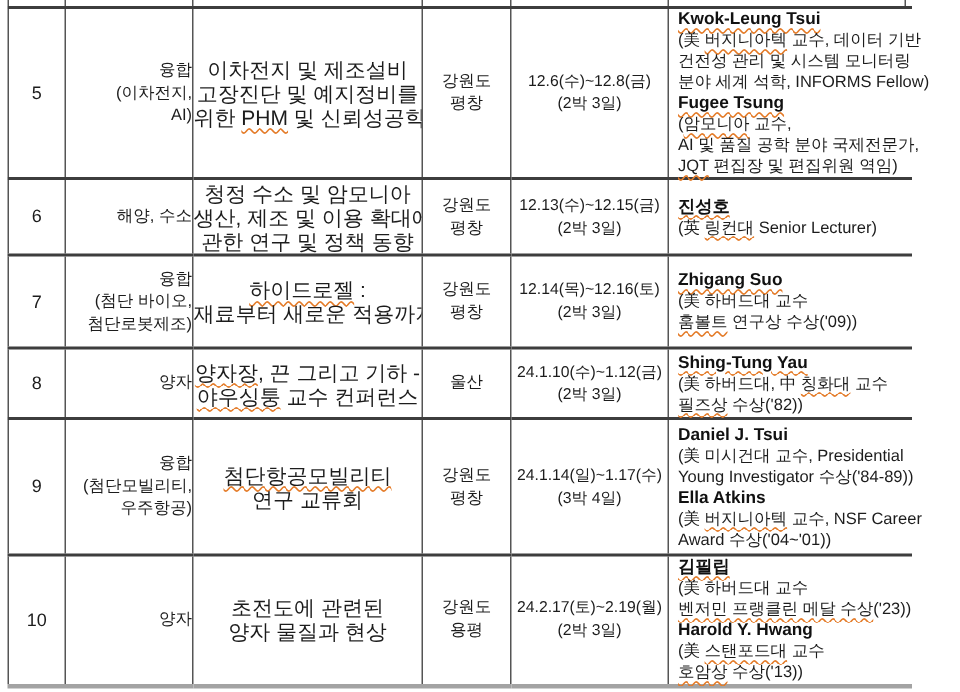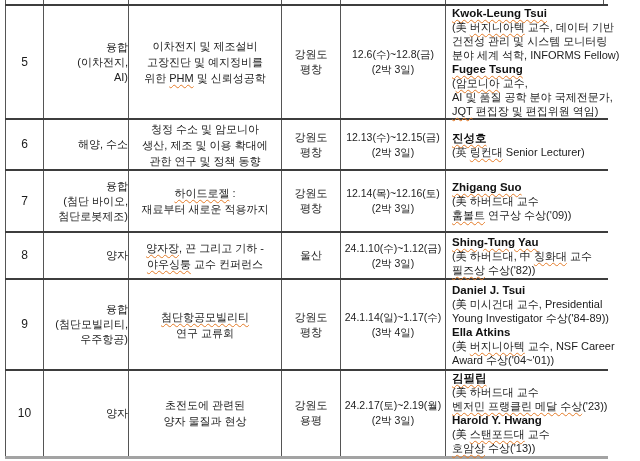--- a/index.html
+++ b/index.html
@@ -7,21 +7,21 @@
         font-family:"Liberation Sans",sans-serif;color:#1c1c1c;}
   table.sched{position:absolute;left:5px;top:4px;border-collapse:collapse;table-layout:fixed;
         width:602px;border-top:2px solid #3d3d3d;border-left:1px solid #555;}
   td{border-right:1px solid #555;border-bottom:2px solid #3d3d3d;vertical-align:middle;
      text-align:center;padding:0;overflow:hidden;}
   td.c-speakers{border-right:none;text-align:left;padding-left:6px;overflow:visible;}
   tr:last-child td{border-bottom:3px solid #a3a3a3;}
   .ln{white-space:nowrap;}
   td.c-no .ln{font-size:12px;line-height:15px;}
   td.c-cat .ln{font-size:11px;line-height:15px;text-align:right;}
-  td.c-title .ln{font-size:11px;line-height:16px;}
+  td.c-title .ln{font-size:14px;line-height:16px;}
   td.c-loc .ln{font-size:11px;line-height:15px;text-align:center;}
   td.c-date .ln{font-size:10.5px;line-height:15px;text-align:center;}
   td.c-speakers .ln{font-size:11px;line-height:14px;}
   td.c-speakers .sp-name{font-weight:700;font-size:11.5px;color:#111;}
   .sq{text-decoration:underline;text-decoration-style:wavy;text-decoration-color:#e47b28;
       text-decoration-thickness:1px;text-underline-offset:2px;}
   .stub{position:absolute;top:0;width:1px;height:4px;background:#555;}
 </style>
 </head>
 <body>

